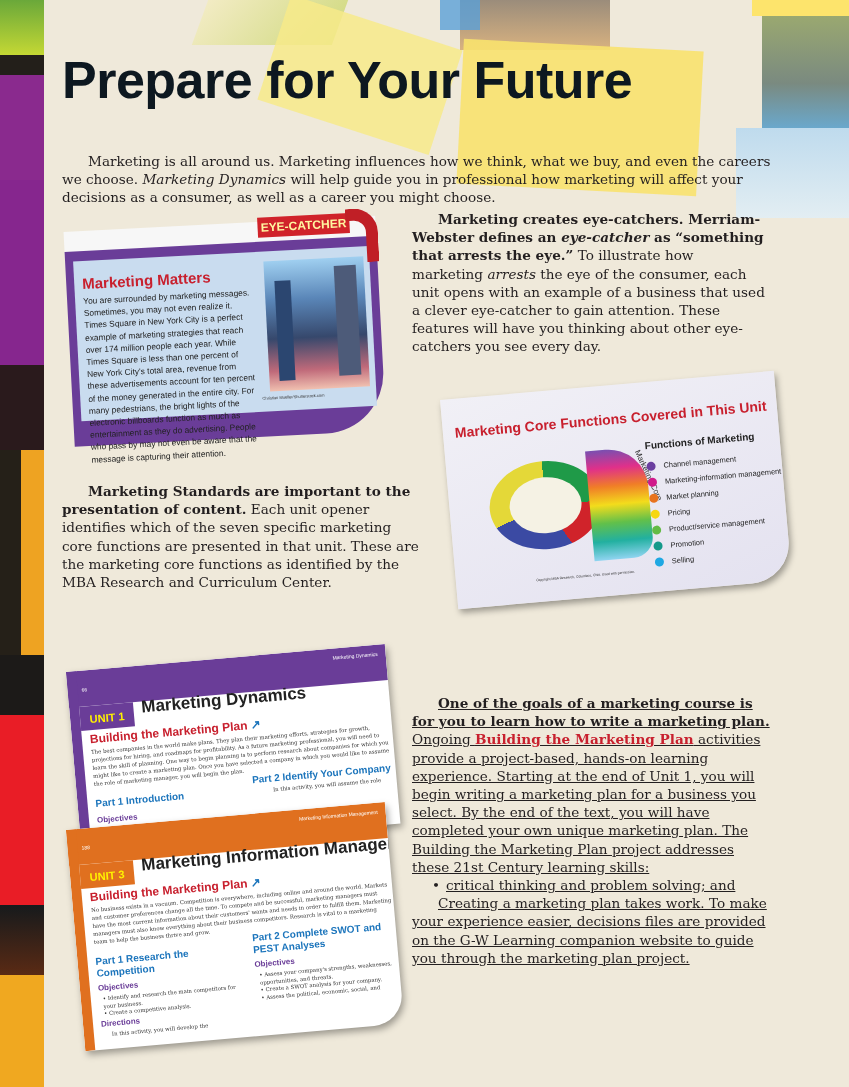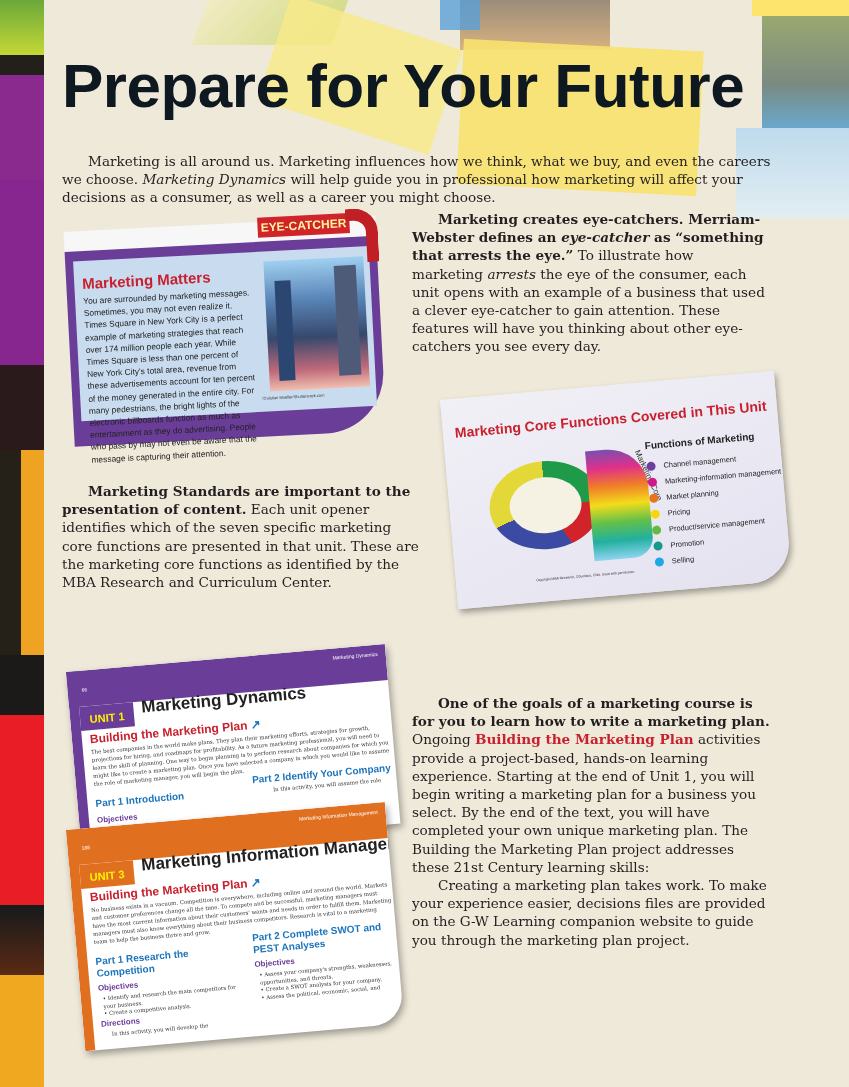--- a/index.html
+++ b/index.html
@@ -1,20 +1,20 @@
 <!DOCTYPE html>
 <html><head>
 <meta charset="utf-8">
 <style>
   html,body{margin:0;padding:0;}
   body{width:849px;height:1087px;position:relative;overflow:hidden;background:#efe9da;font-family:"DejaVu Serif",serif;color:#231f20;}
   .stripe{position:absolute;left:0;top:0;width:44px;height:1087px;}
   .seg{position:absolute;left:0;width:44px;}
   .bgshape{position:absolute;}
-  h1.title{position:absolute;left:62px;top:50px;margin:0;font-family:"Liberation Sans",sans-serif;font-weight:bold;font-size:62px;letter-spacing:-0.5px;color:#0d1820;}
+  h1.title{position:absolute;left:62px;top:50px;margin:0;font-family:"Liberation Sans",sans-serif;font-weight:bold;font-size:52px;letter-spacing:-0.5px;color:#0d1820;}
   .p{position:absolute;font-size:13.6px;line-height:18.2px;margin:0;font-family:"DejaVu Serif",serif;}
   .p b{font-weight:bold;}
   .ind{display:inline-block;width:26px;}
   .red{color:#c8202e;font-weight:bold;}
   ul.sk{margin:0;padding:0 0 0 20px;list-style:none;}
   ul.sk li{position:relative;padding-left:14px;}
   ul.sk li:before{content:"\2022";position:absolute;left:0;}
   
   .eye{position:absolute;left:63px;top:222px;width:312px;height:230px;transform:rotate(-3deg);transform-origin:left top;}
   .eye .top{position:absolute;left:0;top:10px;width:312px;height:30px;background:#f7f7f7;}
@@ -174,18 +174,19 @@
   <div class="h2" style="left:18px;top:128px;width:110px;">Part 1 Research the Competition</div>
   <div class="h3" style="left:18px;top:156px;">Objectives</div>
   <div class="sm" style="left:22px;top:168px;width:140px;">• <span>Identify and research the main competitors for your business.</span><br>• <span>Create a competitive analysis.</span></div>
   <div class="h3" style="left:18px;top:192px;">Directions</div>
   <div class="sm" style="left:28px;top:204px;white-space:nowrap;">In this activity, you will develop the</div>
   <div class="h2" style="left:176px;top:118px;width:130px;">Part 2 Complete SWOT and PEST Analyses</div>
   <div class="h3" style="left:176px;top:146px;">Objectives</div>
   <div class="sm" style="left:180px;top:158px;width:140px;">• <span>Assess your company's strengths, weaknesses, opportunities, and threats.</span><br>• <span>Create a SWOT analysis for your company.</span><br>• <span>Assess the political, economic, social, and</span></div>
 </div>
 
-<div class="p" style="left:412px;top:694px;width:360px;">
+<div class="p" style="left:412px;top:694px;width:360px;text-decoration:underline;">
   <span class="ind"></span><b>One of the goals of a marketing course is for you to learn how to write a marketing plan.</b><span> Ongoing </span><span class="red">Building the Marketing Plan</span><span> activities provide a project-based, hands-on learning experience. Starting at the end of Unit 1, you will begin writing a marketing plan for a business you select. By the end of the text, you will have completed your own unique marketing plan. The Building the Marketing Plan project addresses these 21st Century learning skills:</span>
   <ul class="sk">
+    <li>critical thinking and problem solving; and</li>
   </ul>
   <span class="ind"></span><span>Creating a marketing plan takes work. To make your experience easier, decisions files are provided on the G-W Learning companion website to guide you through the marketing plan project.</span>
 </div>
 
 </body></html>

